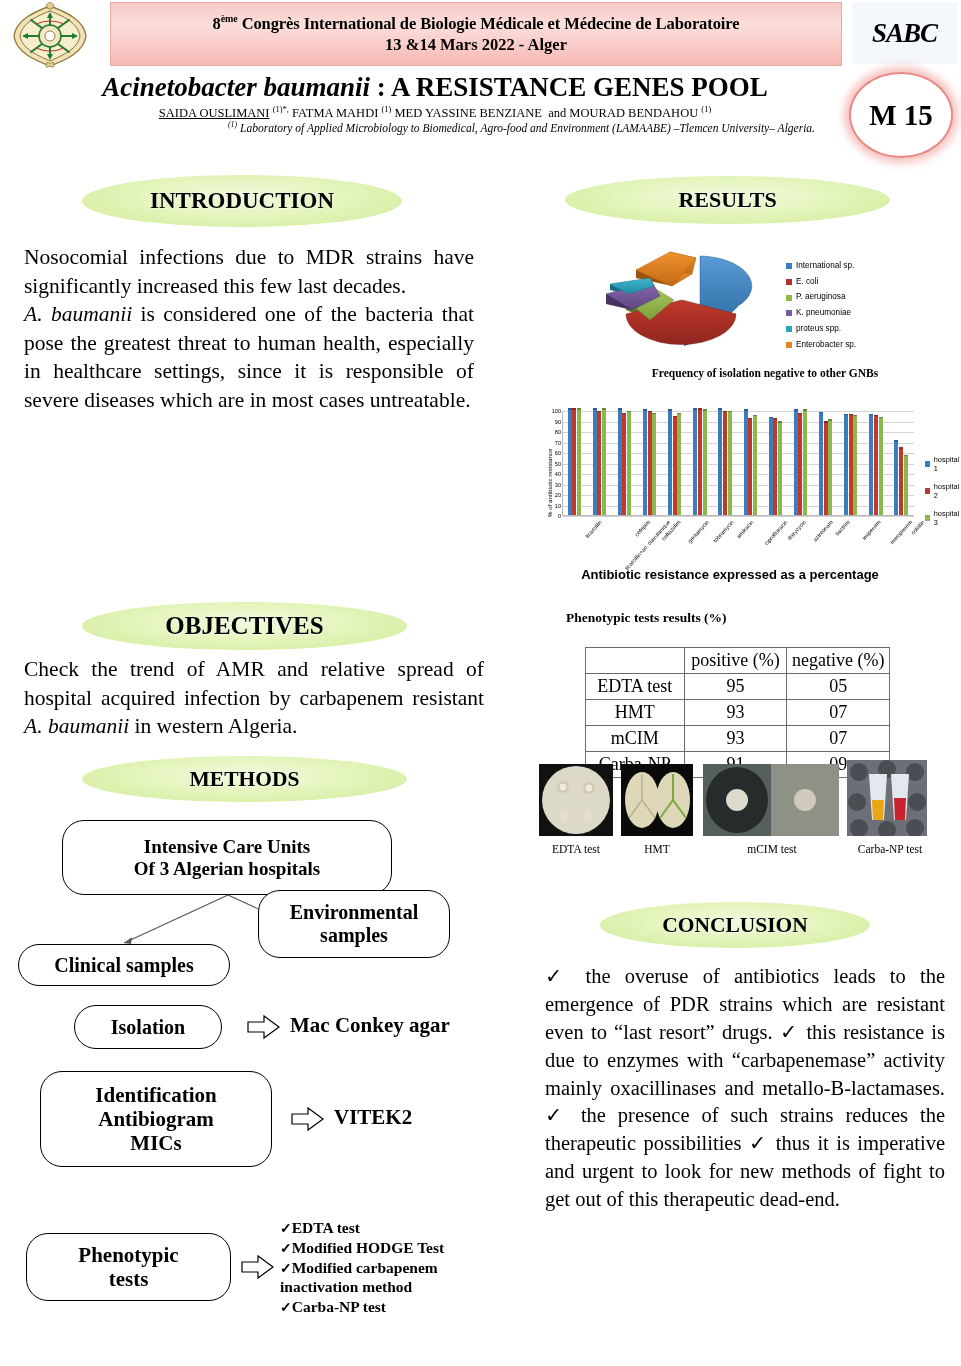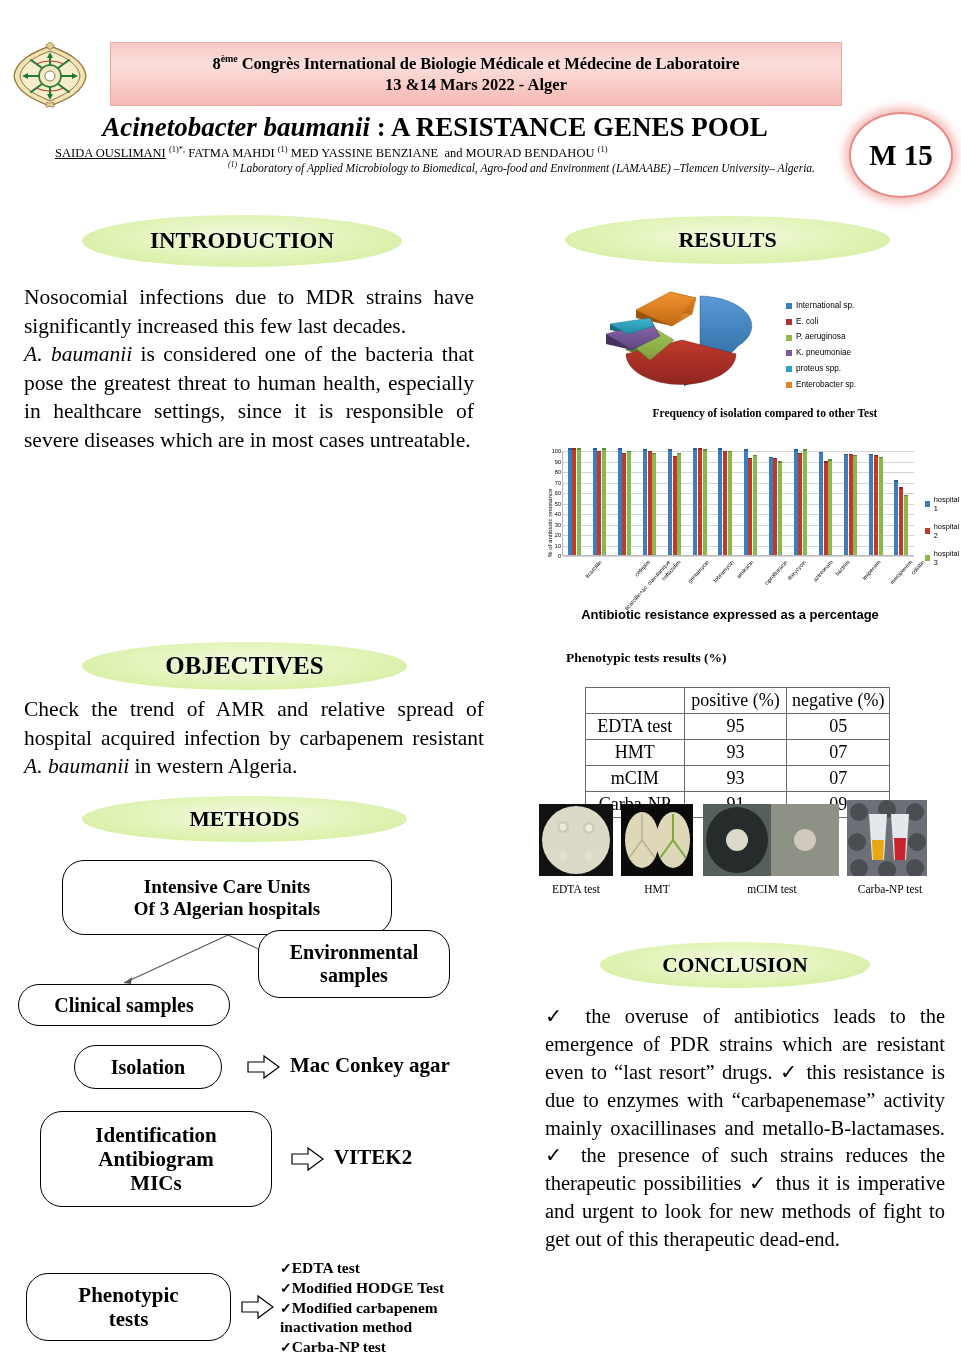--- a/index.html
+++ b/index.html
@@ -7,21 +7,21 @@
     width:961px;height:1366px;
     background:#ffffff;
     font-family:"Liberation Serif", serif;
     color:#000;
     position:relative;
     overflow:hidden;
   }
   .poster{position:relative;width:961px;height:1366px;}
 
   
-  .header{position:relative;height:70px;margin-top:40px;}
+  .header{position:relative;height:70px;}
   .logo-emblem{
     position:absolute;left:6px;top:2px;width:88px;height:68px;
     background:#ffffff;
   }
   .logo-emblem svg{display:block;}
   .congress-banner{
     position:absolute;left:110px;top:2px;width:730px;height:62px;
     background:linear-gradient(to bottom,#f7c9c5 0%,#fbdedb 35%,#f6b9b4 100%);
     border:1px solid #e8a9a4;
     display:flex;flex-direction:column;align-items:center;justify-content:center;
@@ -43,21 +43,21 @@
 
   
   .titleblock{position:relative;height:78px;}
   .main-title{
     position:absolute;left:55px;top:2px;width:760px;text-align:center;
     font-size:27px;font-weight:bold;
     white-space:nowrap;
   }
   .main-title .sp{font-style:italic;}
   .authors{
-    position:absolute;left:55px;top:34px;width:760px;text-align:left;
+    position:absolute;left:55px;top:34px;width:760px;text-align:center;
     font-size:12.5px;
   }
   .authors .underl{text-decoration:underline;}
   .authors sup{font-size:8.5px;}
   .affil{
     position:absolute;left:55px;top:50px;width:760px;text-align:right;
     font-size:11.5px;font-style:italic;
   }
   .affil sup{font-size:8px;}
   .mbadge{
@@ -222,20 +222,23 @@
           <path d="M44 64 Q38 68 41 60 Q44 63 47 60 Q50 68 44 64 Z" fill="#e0cf93" stroke="#8e6f34" stroke-width="0.7"></path>
         </g>
       </svg>
     </div>
 
     <div class="congress-banner">
       <div class="congress-line1"><span>8</span><sup>ème</sup><span> Congrès International de Biologie Médicale et Médecine de Laboratoire</span></div>
       <div class="congress-line2">13 &amp;14 Mars 2022 - Alger</div>
     </div>
 
+    <div class="sabc-box">
+      <div class="sabc-text">SABC</div>
+    </div>
   </div>
 
   <div class="titleblock">
     <div class="main-title"><span class="sp">Acinetobacter baumanii</span><span> : A  RESISTANCE GENES POOL</span></div>
     <div class="authors"><span class="underl">SAIDA
         OUSLIMANI</span> <sup>(1)*,</sup> FATMA MAHDI <sup>(1)</sup> MED YASSINE BENZIANE &nbsp;and MOURAD
       BENDAHOU <sup>(1)</sup></div>
     <div class="affil"><sup>(1)</sup> Laboratory of
       Applied Microbiology to Biomedical, Agro-food and Environment (LAMAABE) –Tlemcen University– Algeria.</div>
   </div>
@@ -384,21 +387,21 @@
     <div class="row">
         <span class="sw" style="background:#2ba3bd"></span>
         <span>proteus spp.</span>
       </div>
     <div class="row">
         <span class="sw" style="background:#e58326"></span>
         <span>Enterobacter sp.</span>
       </div>
   </div>
 
-  <div class="pie-caption" style="left:570px;top:367px;width:390px;">Frequency of isolation compared to other Test</div>
+  <div class="pie-caption" style="left:570px;top:367px;width:390px;">Frequency of isolation negative to other GNBs</div>
 
   <div class="bar-chart" style="left:520px;top:405px;width:441px;height:180px;">
     <div class="bc-ylabel" style="left:26px;top:112px;">% of antibiotic resistance</div>
     <div class="bc-plot" id="bcplot" style="left:42px;top:6px;width:352px;height:105px;">
         <div class="bc-grid" style="top: 105px;"></div>
         <div class="bc-ytick" style="top: 105px;">0</div>
         <div class="bc-grid" style="top: 94.5px;"></div>
         <div class="bc-ytick" style="top: 94.5px;">10</div>
         <div class="bc-grid" style="top: 84px;"></div>
         <div class="bc-ytick" style="top: 84px;">20</div>

